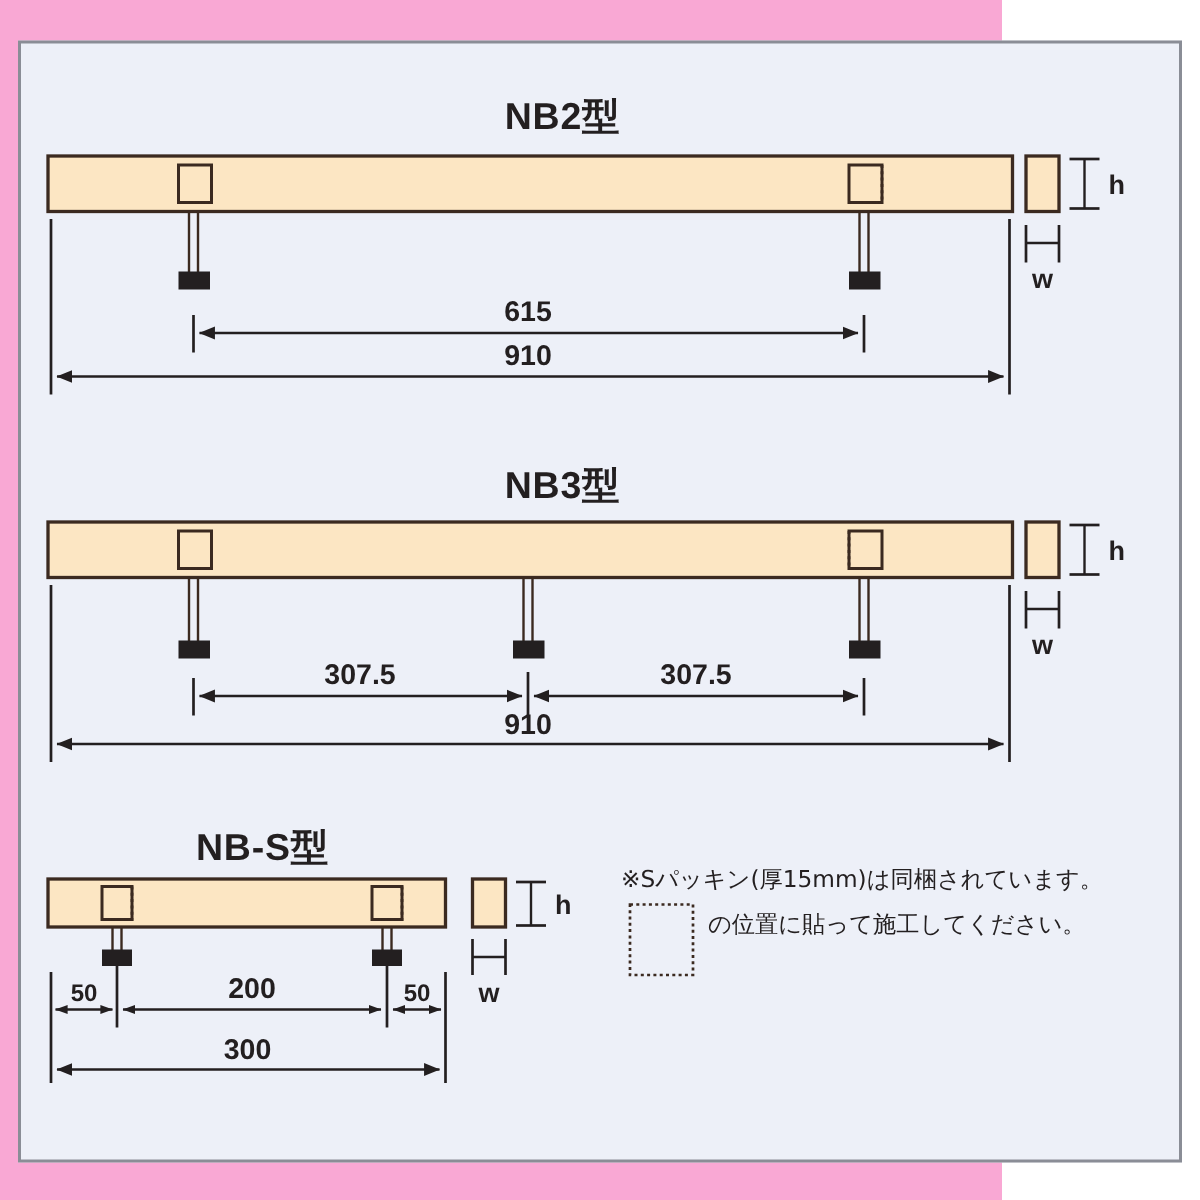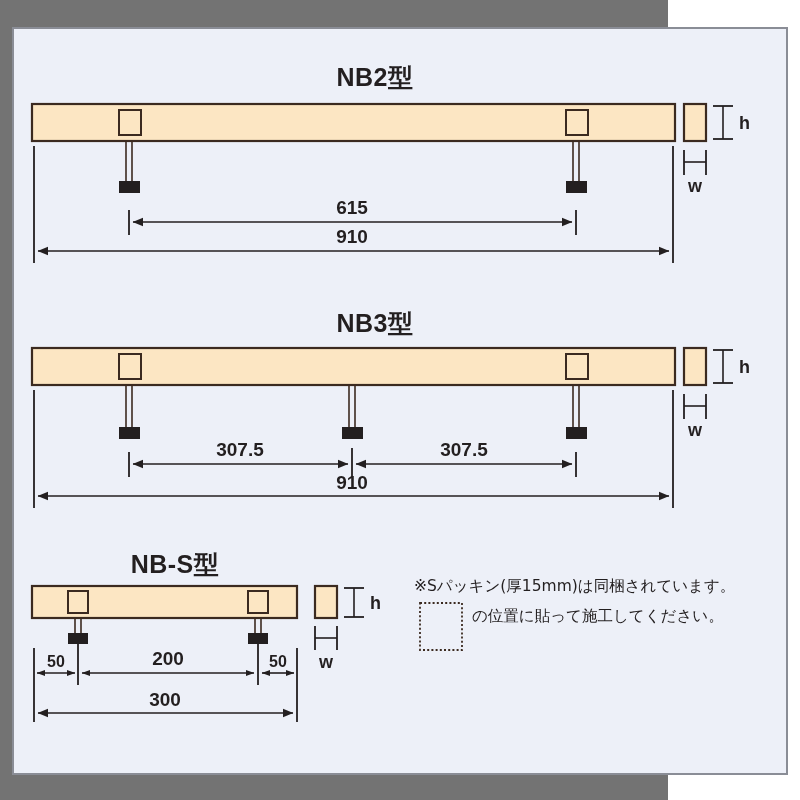--- a/index.html
+++ b/index.html
@@ -8,21 +8,21 @@
     background: #ffffff;
     width: 800px;
     height: 800px;
     overflow: hidden;
     font-family: "Liberation Sans", sans-serif;
   }
   #root {
     position: relative;
     width: 668px;
     height: 800px;
-    background: #737373;
+    background: #f9a8d4;
   }
   #panel {
     position: absolute;
     left: 12px;
     top: 27px;
     width: 776px;
     height: 748px;
     background: #edf0f8;
     border: 2px solid #8a8d96;
     box-sizing: border-box;

